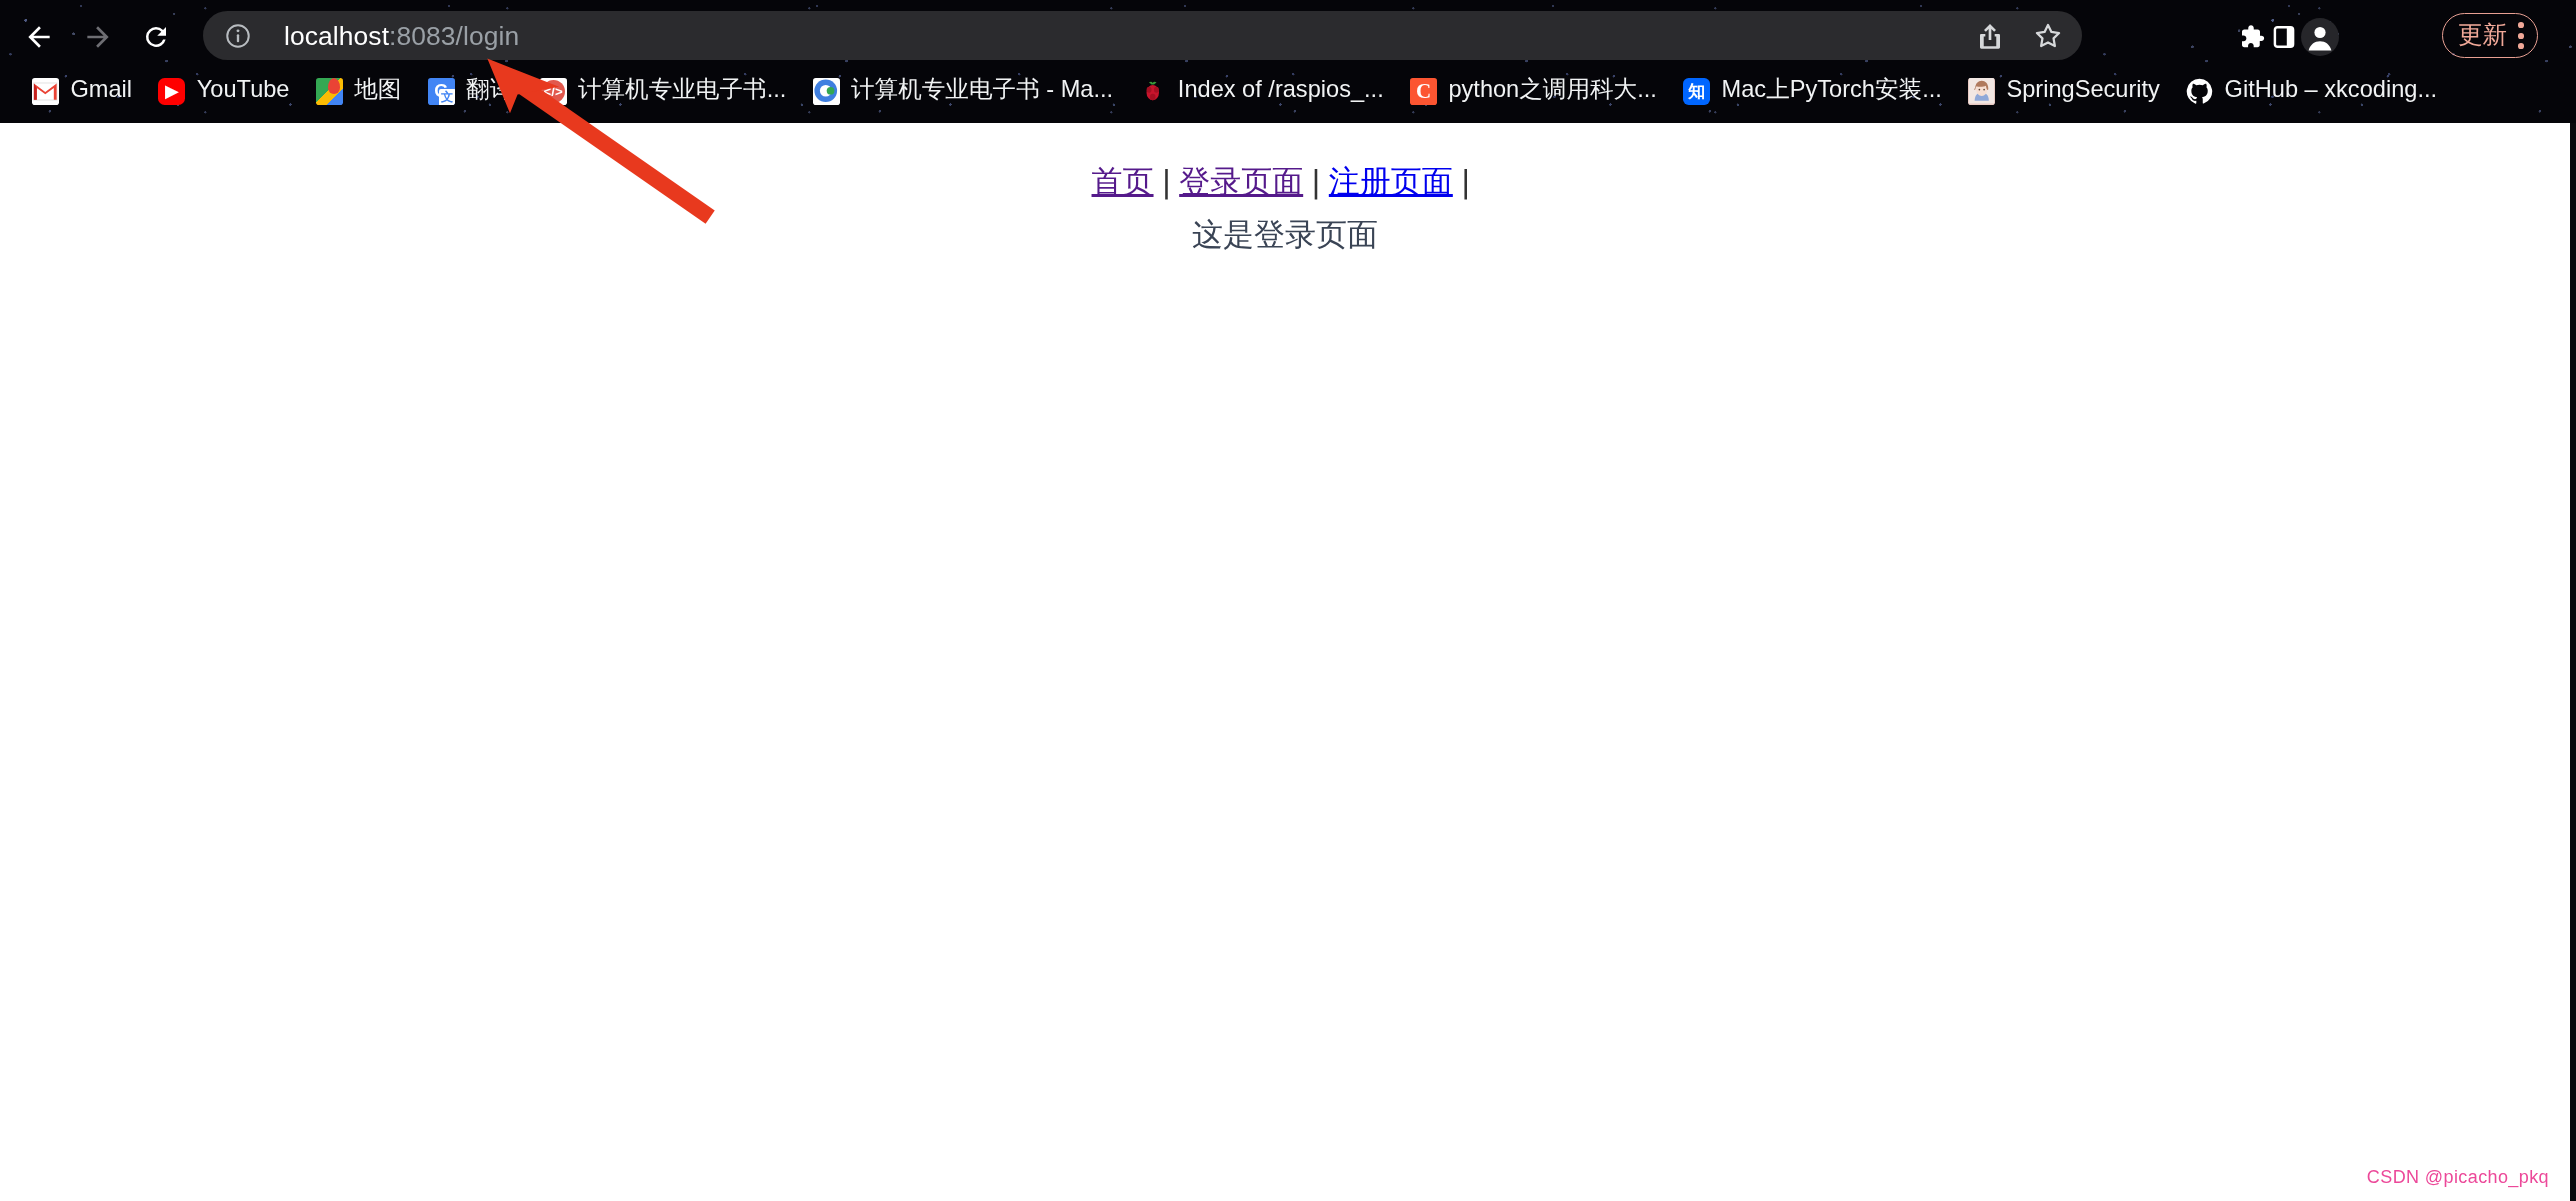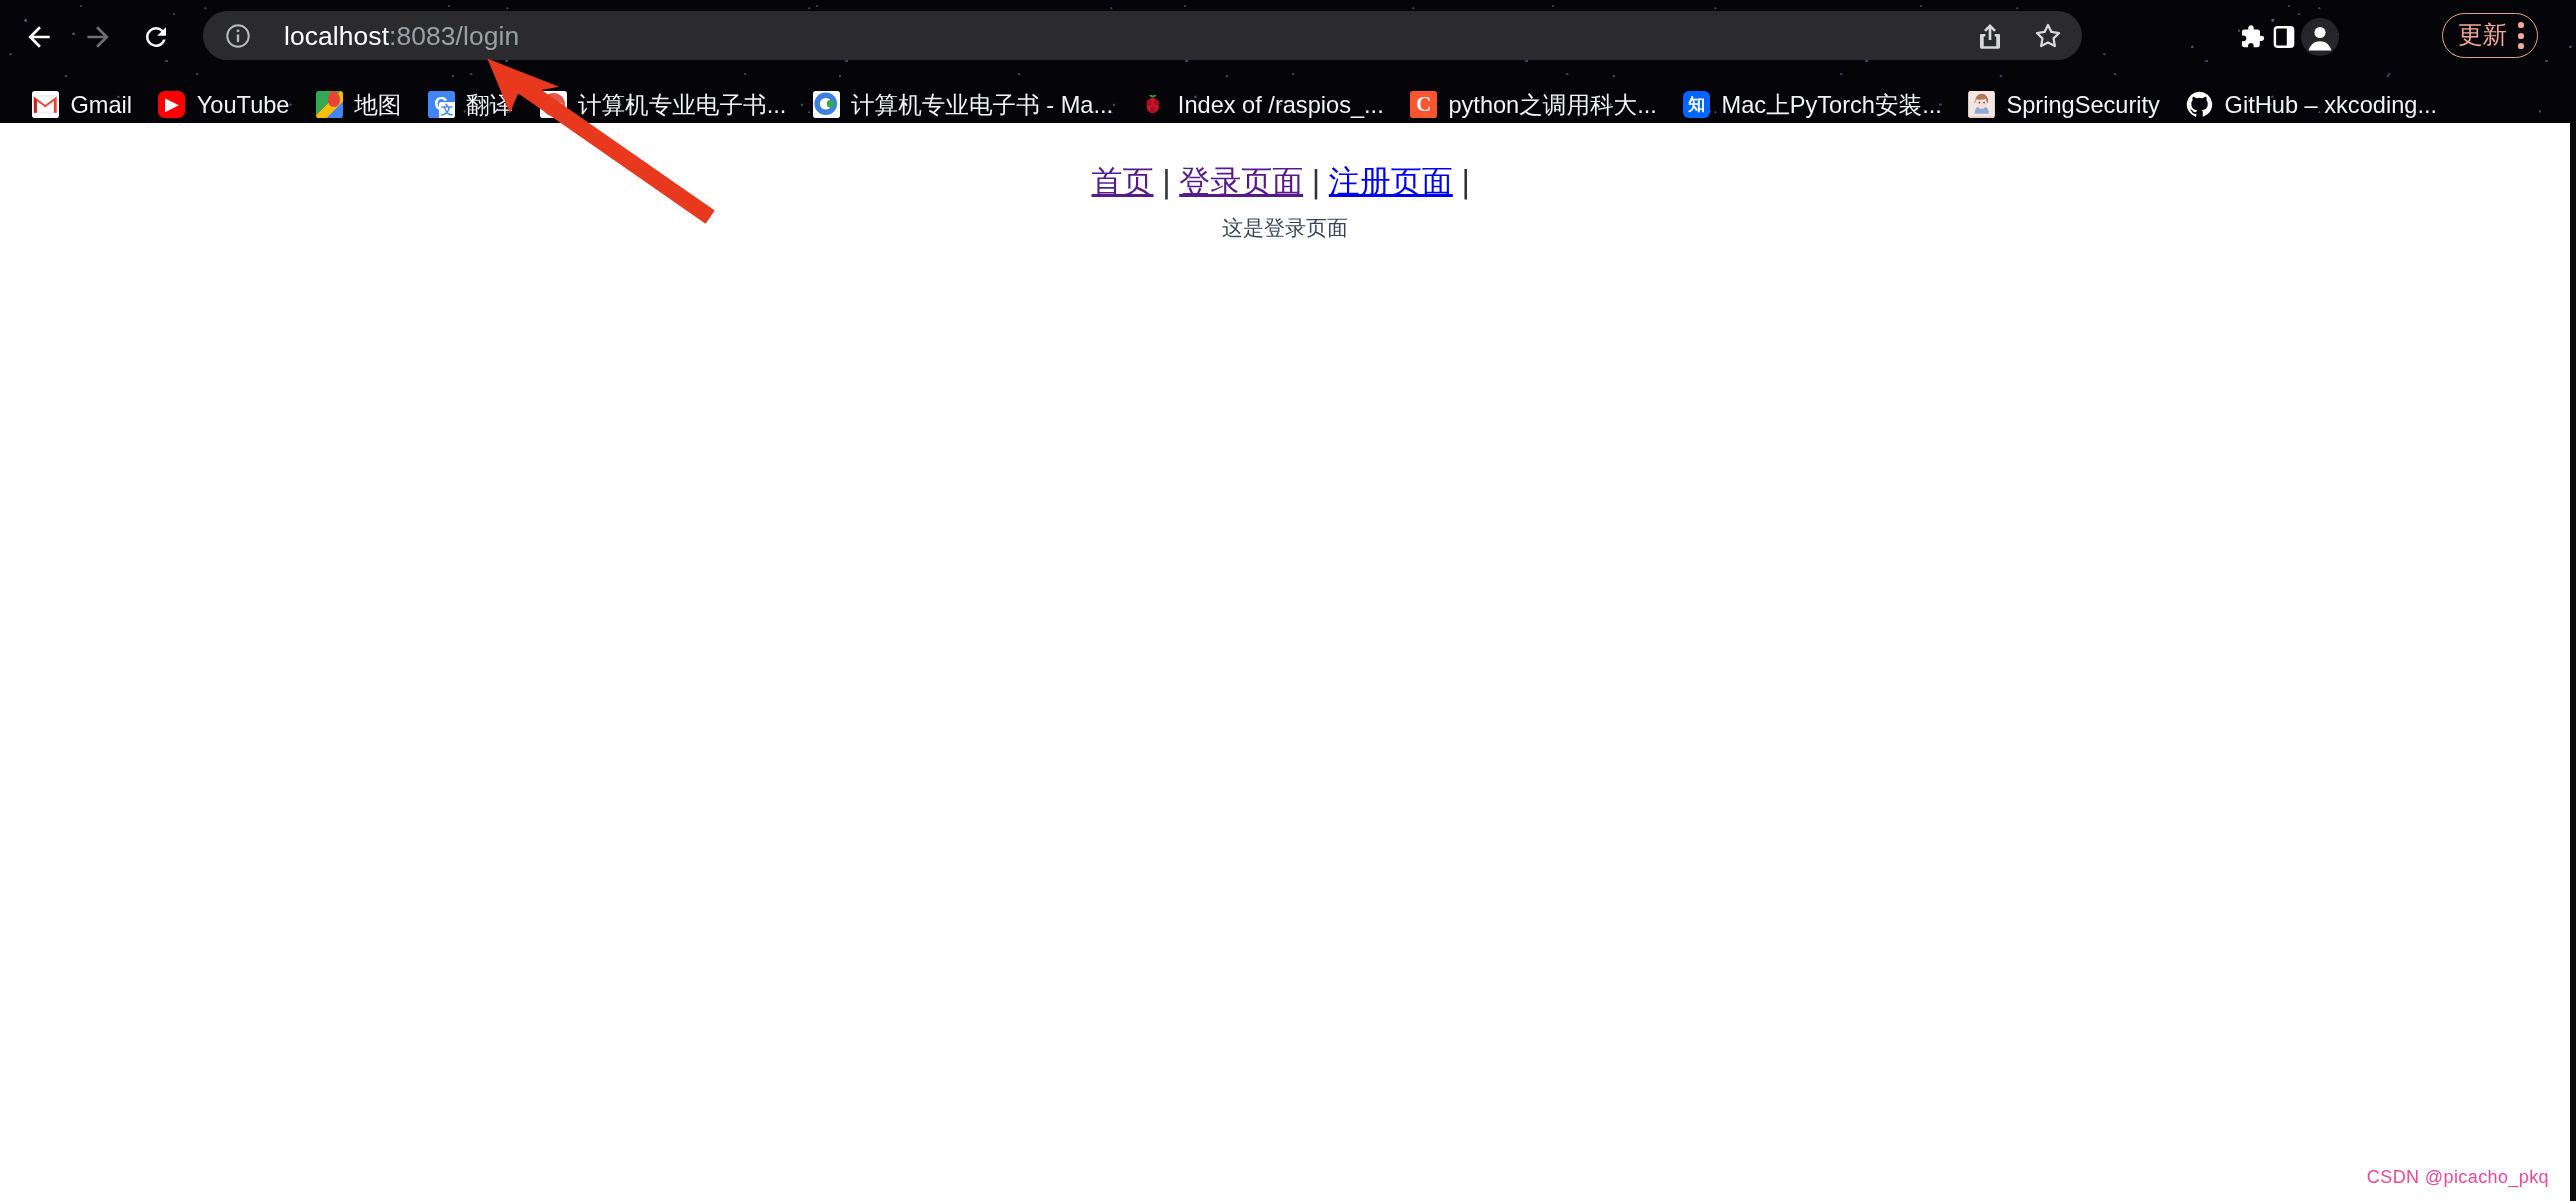--- a/index.html
+++ b/index.html
@@ -90,21 +90,21 @@
   .update-label{ color:#f0a898; font-size:24.6px; line-height:1; white-space:nowrap; }
   .kebab{ display:flex; flex-direction:column; gap:4.7px; }
   .kebab i{ width:5.7px; height:5.7px; border-radius:50%; background:#f0a898; display:block; }
 
   
   .bookmarks-bar{
     position:absolute; left:0; top:74px; width:2576px; height:47px;
     display:flex; align-items:center; padding-left:19px;
   }
   .bm{
-    display:flex; align-items:flex-end; gap:11.3px;
+    display:flex; align-items:flex-start; gap:11.3px;
     padding:0 13.2px; height:40px; white-space:nowrap;
   }
   .bm-label{ color:#f1f3f4; font-size:23.6px; line-height:1; }
   .bm-ico{ width:27px; height:27px; flex:none; border-radius:2.8px;
            display:flex; align-items:center; justify-content:center;
            font-size:18px; font-weight:bold; overflow:hidden; }
 
   .ico-gmail{ background:#fff; }
   .ico-youtube{ background:#ff0000; border-radius:6.6px; color:#fff; }
   .ico-maps{ background:linear-gradient(135deg,#34a853 0 45%,#fbbc04 45% 70%,#4285f4 70%); position:relative; }
@@ -136,21 +136,21 @@
   .nav-line{
     font-size:31px; line-height:1.35;
     font-family:"DejaVu Sans","Liberation Sans",sans-serif;
     color:#000;
   }
   .nav-line a{ text-decoration:underline;margin-top:15px; }
   a.visited-link{ color:#551a8b; }
   a.fresh-link{ color:#0000ee; }
   .sep{ color:#333; padding:0 7.6px; }
   .body-text{
-    margin-top:11.3px; font-size:21px; color:#3a4455;
+    margin-top:11.3px; font-size:31px; color:#3a4455;
     font-family:"DejaVu Sans","Liberation Sans",sans-serif;
   }
 
   .right-edge{
     position:absolute; right:0; top:123px; width:5.7px; height:1078px;
     background:#0a0a0d;
   }
 
   .watermark{
     position:absolute; right:21px; bottom:13.2px;

